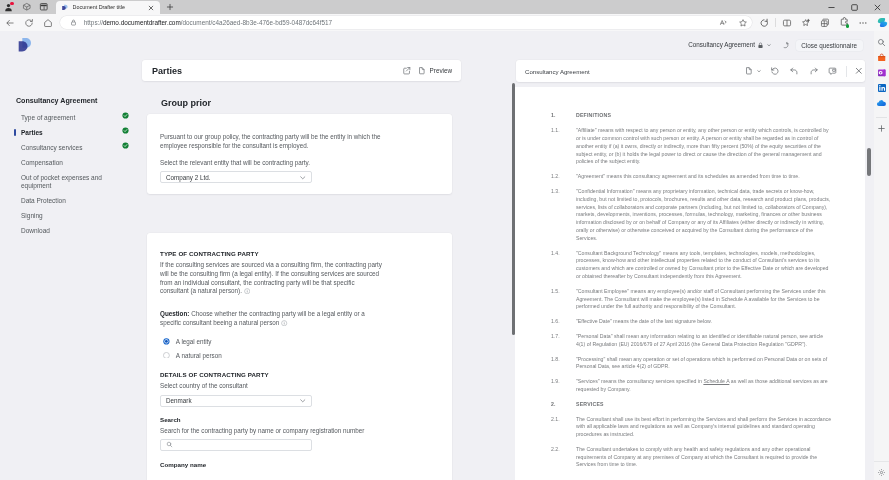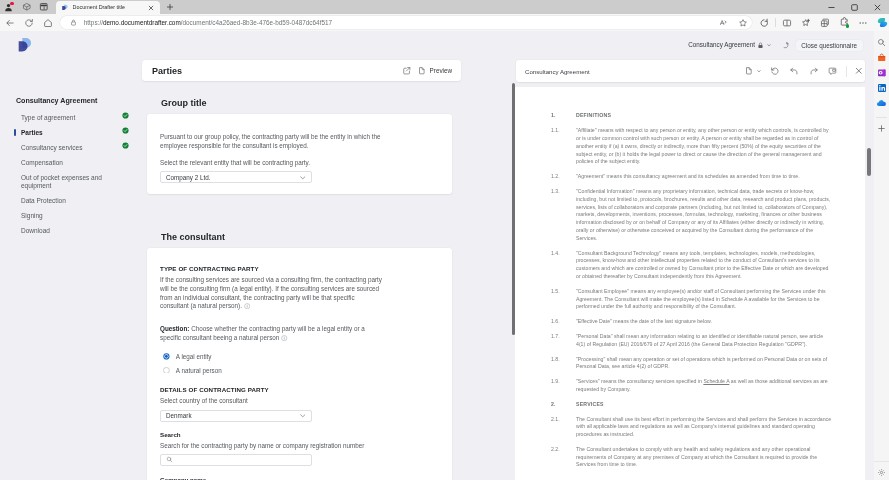--- a/index.html
+++ b/index.html
@@ -381,35 +381,34 @@
                   <svg width="9.4" height="9.4" viewBox="0 0 16 16" fill="none" stroke="#6a6e72" stroke-width="1.2" stroke-linejoin="round">
                       <path d="M4.3 2.7h4.5l3.3 3.3v6.4a.9.9 0 0 1-.9.9H5.2a.9.9 0 0 1-.9-.9z"></path>
                       <path d="M8.8 2.7v2.4a1 1 0 0 0 1 1h2.3"></path>
                     </svg>
                 </span>
                 <span class="t">Preview</span>
               </div>
             </div>
           </div>
 
-          <div class="sect-title">Group title</div>
+          <div class="sect-title">Group prior</div>
           <div class="card sect-card">
             <div class="ptext">Pursuant to our group policy, the contracting party will be the entity in which the employee responsible for the consultant is employed.</div>
             <div class="flabel">Select the relevant entity that will be contracting party.</div>
             <div class="selectbox">
               <span>Company 2 Ltd.</span>
               <span class="chev">
                 <svg width="7.5" height="7.5" viewBox="0 0 12 12" fill="none" stroke="#85898e" stroke-width="1.3" stroke-linecap="round" stroke-linejoin="round">
                     <path d="M2.7 4.5 6 7.7l3.3-3.2"></path>
                   </svg>
               </span>
             </div>
           </div>
 
-          <div class="sect-title">The consultant</div>
           <div class="card sect-card" style="margin-bottom:0;padding-bottom:24px;padding-top:17px;">
             <div class="blocklabel">TYPE OF CONTRACTING PARTY</div>
             <div class="ptext"><span>If the consulting services are sourced via a consulting firm, the contracting party will be the consulting firm (a legal entity). If the consulting services are sourced from an individual consultant, the contracting party will be that specific consultant (a natural person).</span><span class="infoicon" style="display:inline-block;vertical-align:-1px;margin-left:2px;"><svg width="6.4" height="6.4" viewBox="0 0 12 12">
                     <circle cx="6" cy="6" r="4.9" fill="none" stroke="#a7acb1" stroke-width="1.1"></circle>
                     <rect x="5.25" y="5.1" width="1.5" height="3.2" rx=".4" fill="#a7acb1"></rect>
                     <rect x="5.25" y="3.1" width="1.5" height="1.4" rx=".4" fill="#a7acb1"></rect>
                   </svg></span></div>
             <div class="q-line"><b>Question:</b><span> Choose whether the contracting party will be a legal entity or a specific consultant beeing a natural person</span><span style="display:inline-block;vertical-align:-1px;margin-left:2px;"><svg width="6.4" height="6.4" viewBox="0 0 12 12">
                     <circle cx="6" cy="6" r="4.9" fill="none" stroke="#a7acb1" stroke-width="1.1"></circle>
                     <rect x="5.25" y="5.1" width="1.5" height="3.2" rx=".4" fill="#a7acb1"></rect>

